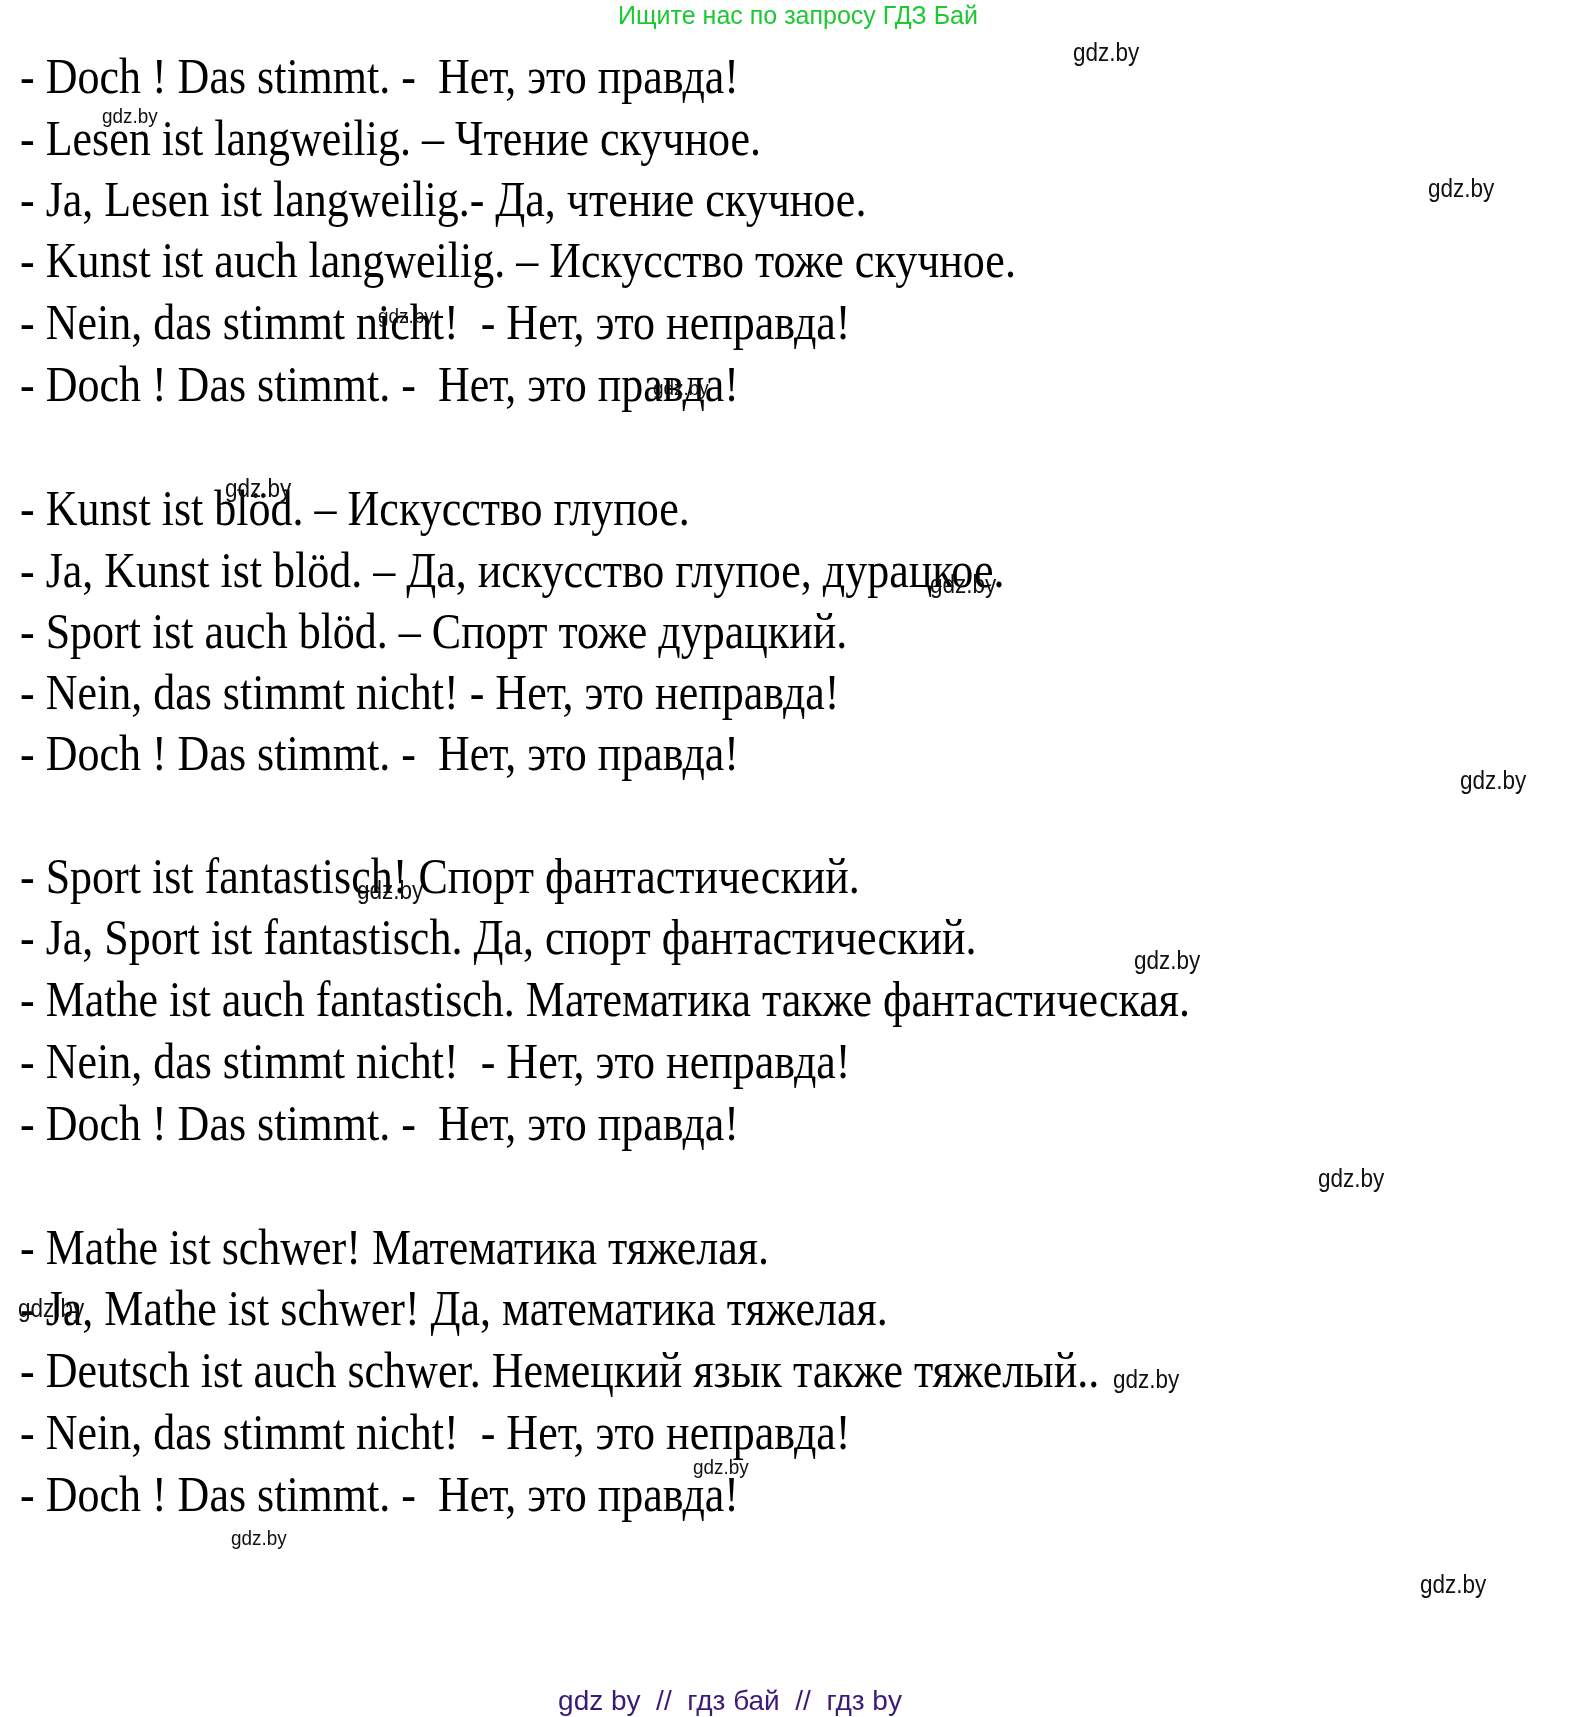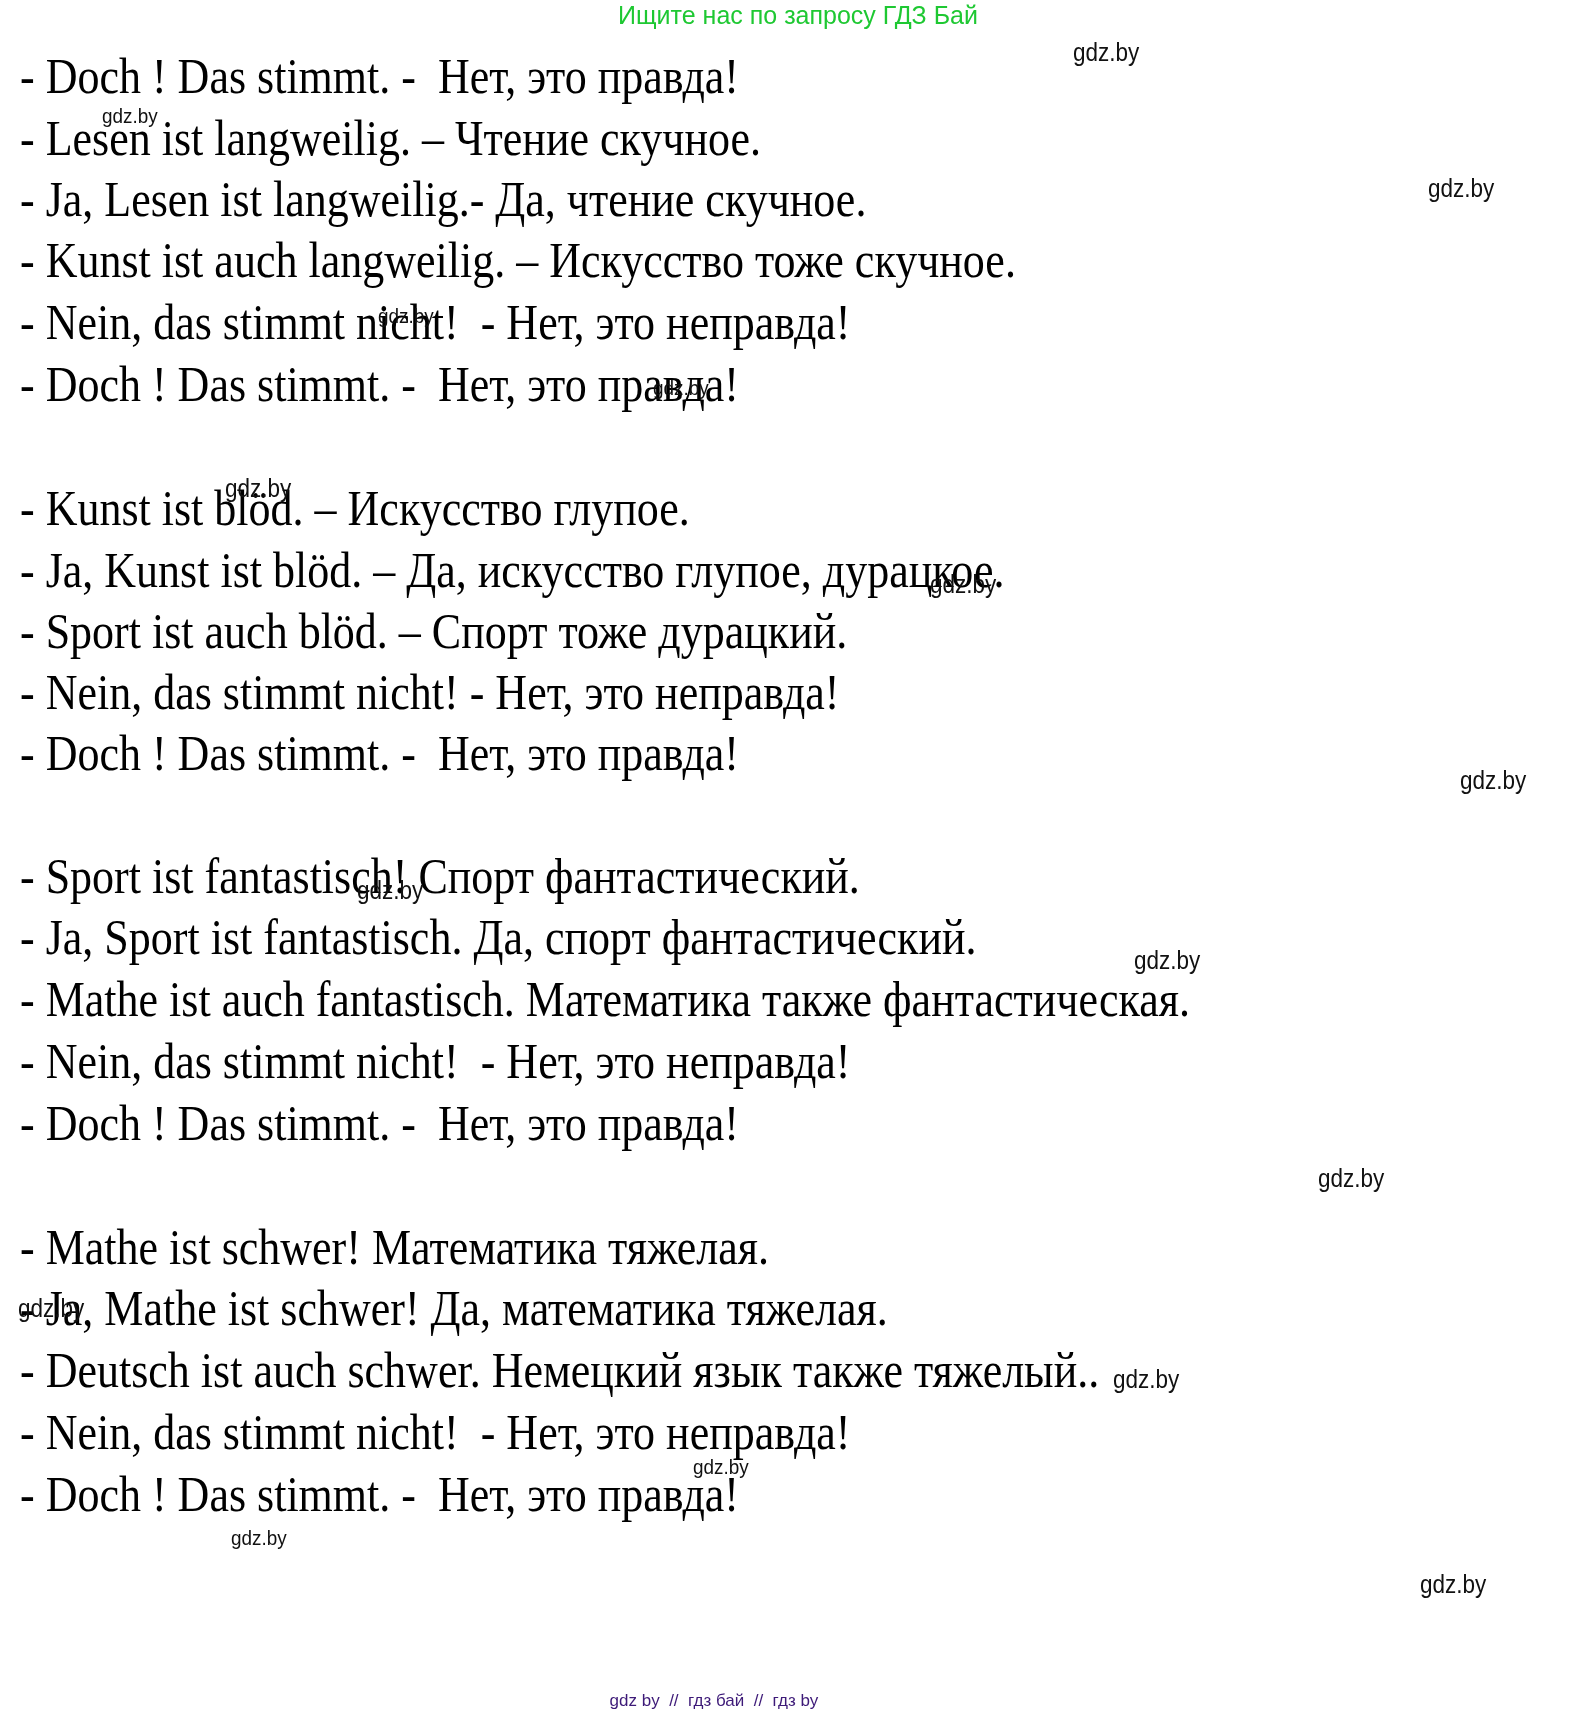--- a/index.html
+++ b/index.html
@@ -1,18 +1,18 @@
 <!DOCTYPE html>
 <html><head>
 <meta charset="utf-8">
 <style>
   html, body { margin:0; padding:0; background:#ffffff; }
   body { width:1596px; height:1717px; position:relative; overflow:hidden; }
   .header { position:absolute; top:0; left:0; width:1596px; text-align:center; font-family:"Liberation Sans", sans-serif; font-size:25px; line-height:30px; color:#1ec832; }
-  .footer { position:absolute; top:1686px; left:0; width:1428px; text-align:center; font-family:"Liberation Sans", sans-serif; font-size:17px; line-height:30px; color:#3d1a78; white-space:pre; }
+  .footer { position:absolute; top:1686px; left:16px; width:1428px; text-align:center; font-family:"Liberation Sans", sans-serif; font-size:28px; line-height:30px; color:#3d1a78; white-space:pre; }
   .line { position:absolute; left:20px; font-family:"Liberation Serif", serif; font-size:50px; line-height:56px; color:#000; white-space:pre; transform-origin:0 50%; transform:scaleX(0.88); }
   .wm { position:absolute; font-family:"Liberation Sans", sans-serif; font-size:25px; line-height:28px; color:#111; white-space:pre; transform-origin:0 50%; transform:scaleX(0.9); }
   .wm.small { font-size:21px; line-height:24px; }
 </style>
 </head>
 <body>
 
 <div class="header">Ищите нас по запросу ГДЗ Бай</div>
 
 <div class="line" style="top:48px">- Doch ! Das stimmt. -  Нет, это правда!</div>

